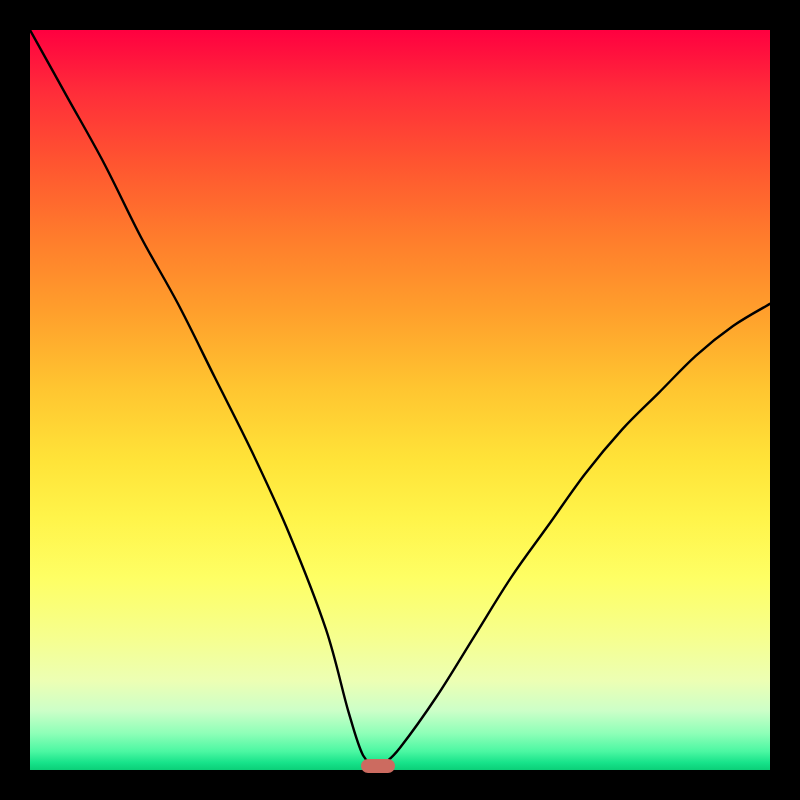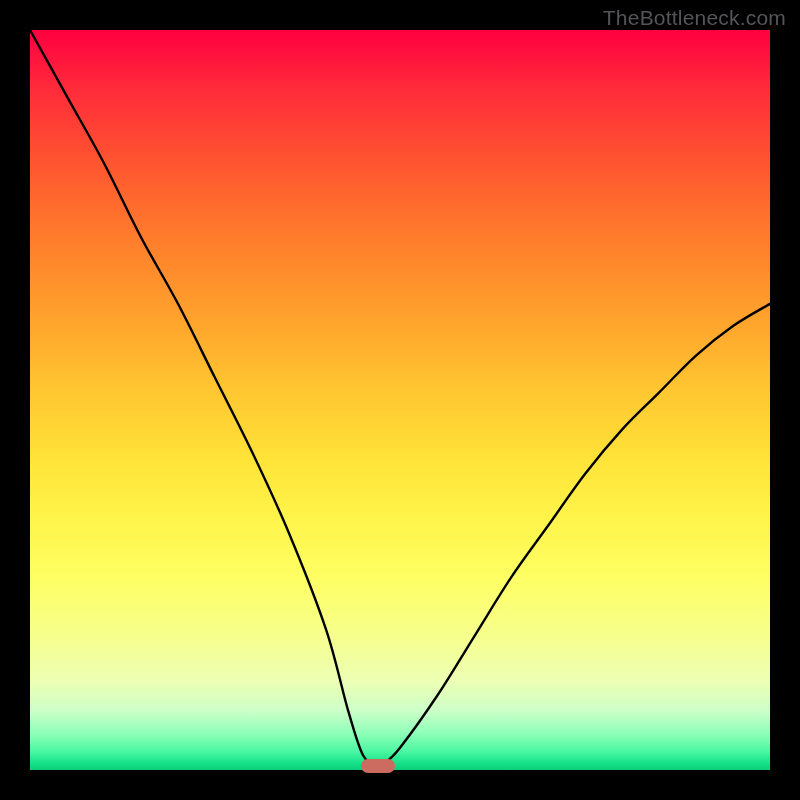--- a/index.html
+++ b/index.html
@@ -74,14 +74,13 @@
 
   <div class="plot-area">
 
     <svg class="curve" viewBox="0 0 740 740" preserveAspectRatio="none">
       <path id="curve-path" fill="none" stroke="#000" stroke-width="2.4" stroke-linecap="round" stroke-linejoin="round" d="M 0 0 C 6.166666666666667 11.100000000000003, 24.666666666666664 44.40000000000002, 37 66.60000000000002 C 49.333333333333336 88.80000000000003, 61.666666666666664 109.76666666666671, 74 133.20000000000005 C 86.33333333333333 156.63333333333338, 98.66666666666667 183.7666666666667, 111 207.20000000000005 C 123.33333333333333 230.63333333333338, 135.66666666666666 250.3666666666667, 148 273.8 C 160.33333333333334 297.23333333333335, 172.66666666666666 323.13333333333327, 185 347.79999999999995 C 197.33333333333334 372.46666666666664, 209.66666666666666 395.9, 222 421.8 C 234.33333333333334 447.70000000000005, 246.66666666666666 473.6, 259 503.2 C 271.3333333333333 532.8, 286.1333333333333 569.8, 296 599.4 C 305.8666666666667 629, 312.0333333333333 659.8333333333333, 318.2 680.8 C 324.3666666666667 701.7666666666667, 328.06666666666666 715.95, 333 725.2 C 337.93333333333334 734.45, 344.09999999999997 735.0666666666666, 347.79999999999995 736.3 C 351.49999999999994 737.5333333333333, 351.5 735.6833333333334, 355.2 732.6 C 358.9 729.5166666666667, 361.3666666666667 728.9, 370 717.8 C 378.6333333333333 706.6999999999999, 394.66666666666674 684.5, 407.00000000000006 666 C 419.33333333333337 647.5, 431.6666666666667 626.5333333333333, 444 606.8 C 456.3333333333333 587.0666666666666, 468.6666666666667 566.1, 481 547.6 C 493.3333333333333 529.1, 505.6666666666667 513.0666666666666, 518 495.79999999999995 C 530.3333333333334 478.5333333333333, 542.6666666666666 460.0333333333333, 555 444 C 567.3333333333334 427.9666666666667, 579.6666666666666 413.16666666666663, 592 399.59999999999997 C 604.3333333333334 386.0333333333333, 616.6666666666666 374.9333333333333, 629 362.59999999999997 C 641.3333333333334 350.26666666666665, 653.6666666666666 336.69999999999993, 666 325.59999999999997 C 678.3333333333334 314.5, 690.6666666666666 304.6333333333333, 703 296 C 715.3333333333334 287.3666666666667, 733.8333333333334 277.5, 740 273.8"></path>
     </svg>
 
     <div class="marker" id="marker" style="left: 330.8px; top: 729.3px;"></div>
   </div>
 
-  <div class="watermark">TheBottleneck.com</div>
 </div>
 
 </body></html>

